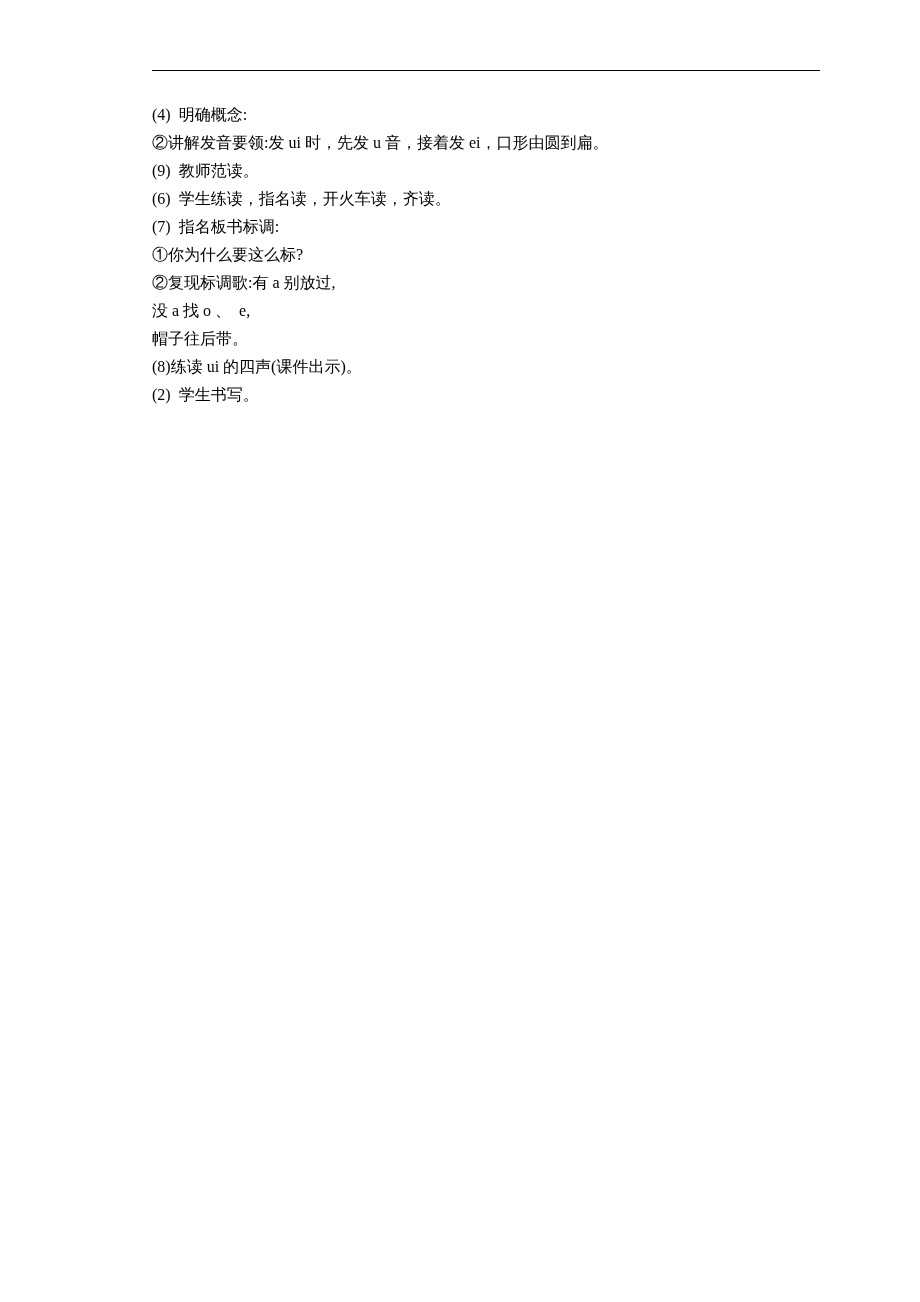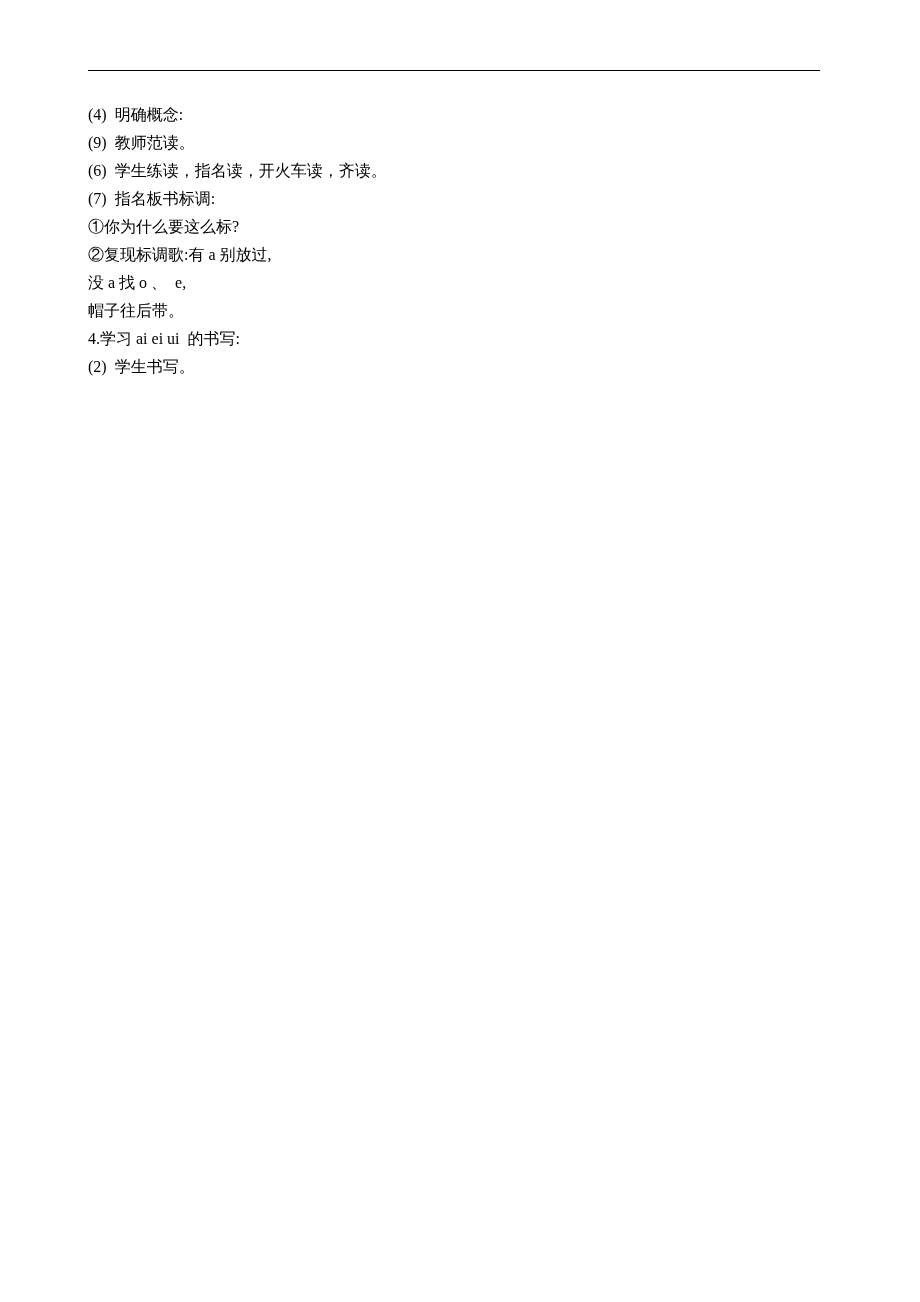--- a/index.html
+++ b/index.html
@@ -5,44 +5,46 @@
   body {
     margin: 0;
     padding: 0;
     background: #ffffff;
     font-family: "SimSun", "宋体", serif;
     width: 920px;
     height: 1302px;
     position: relative;
   }
   .page {
-    padding: 70px 100px 0 88px;
+    padding: 70px 100px 0 116px;
+    margin-left: 36px;
   }
   .hr-line {
     border: none;
     border-top: 1.5px solid #000;
     margin: 0 0 30px 0;
   }
   .line {
     font-size: 16px;
     line-height: 28px;
     color: #000;
     white-space: pre-wrap;
   }
 </style>
 </head>
 <body>
 
 <div class="page">
   <hr class="hr-line">
   <div class="content">
     <div class="line">(4)  明确概念:</div>
+    <div class="line">②讲解发音要领:发 ui 时，先发 u 音，接着发 ei，口形由圆到扁。</div>
     <div class="line">(9)  教师范读。</div>
     <div class="line">(6)  学生练读，指名读，开火车读，齐读。</div>
     <div class="line">(7)  指名板书标调:</div>
     <div class="line">①你为什么要这么标?</div>
     <div class="line">②复现标调歌:有 a 别放过,</div>
     <div class="line">没 a 找 o 、  e,</div>
     <div class="line">帽子往后带。</div>
-    <div class="line">4.学习 ai ei ui  的书写:</div>
+    <div class="line">(8)练读 ui 的四声(课件出示)。</div>
     <div class="line">(2)  学生书写。</div>
   </div>
 </div>
 
 </body></html>

